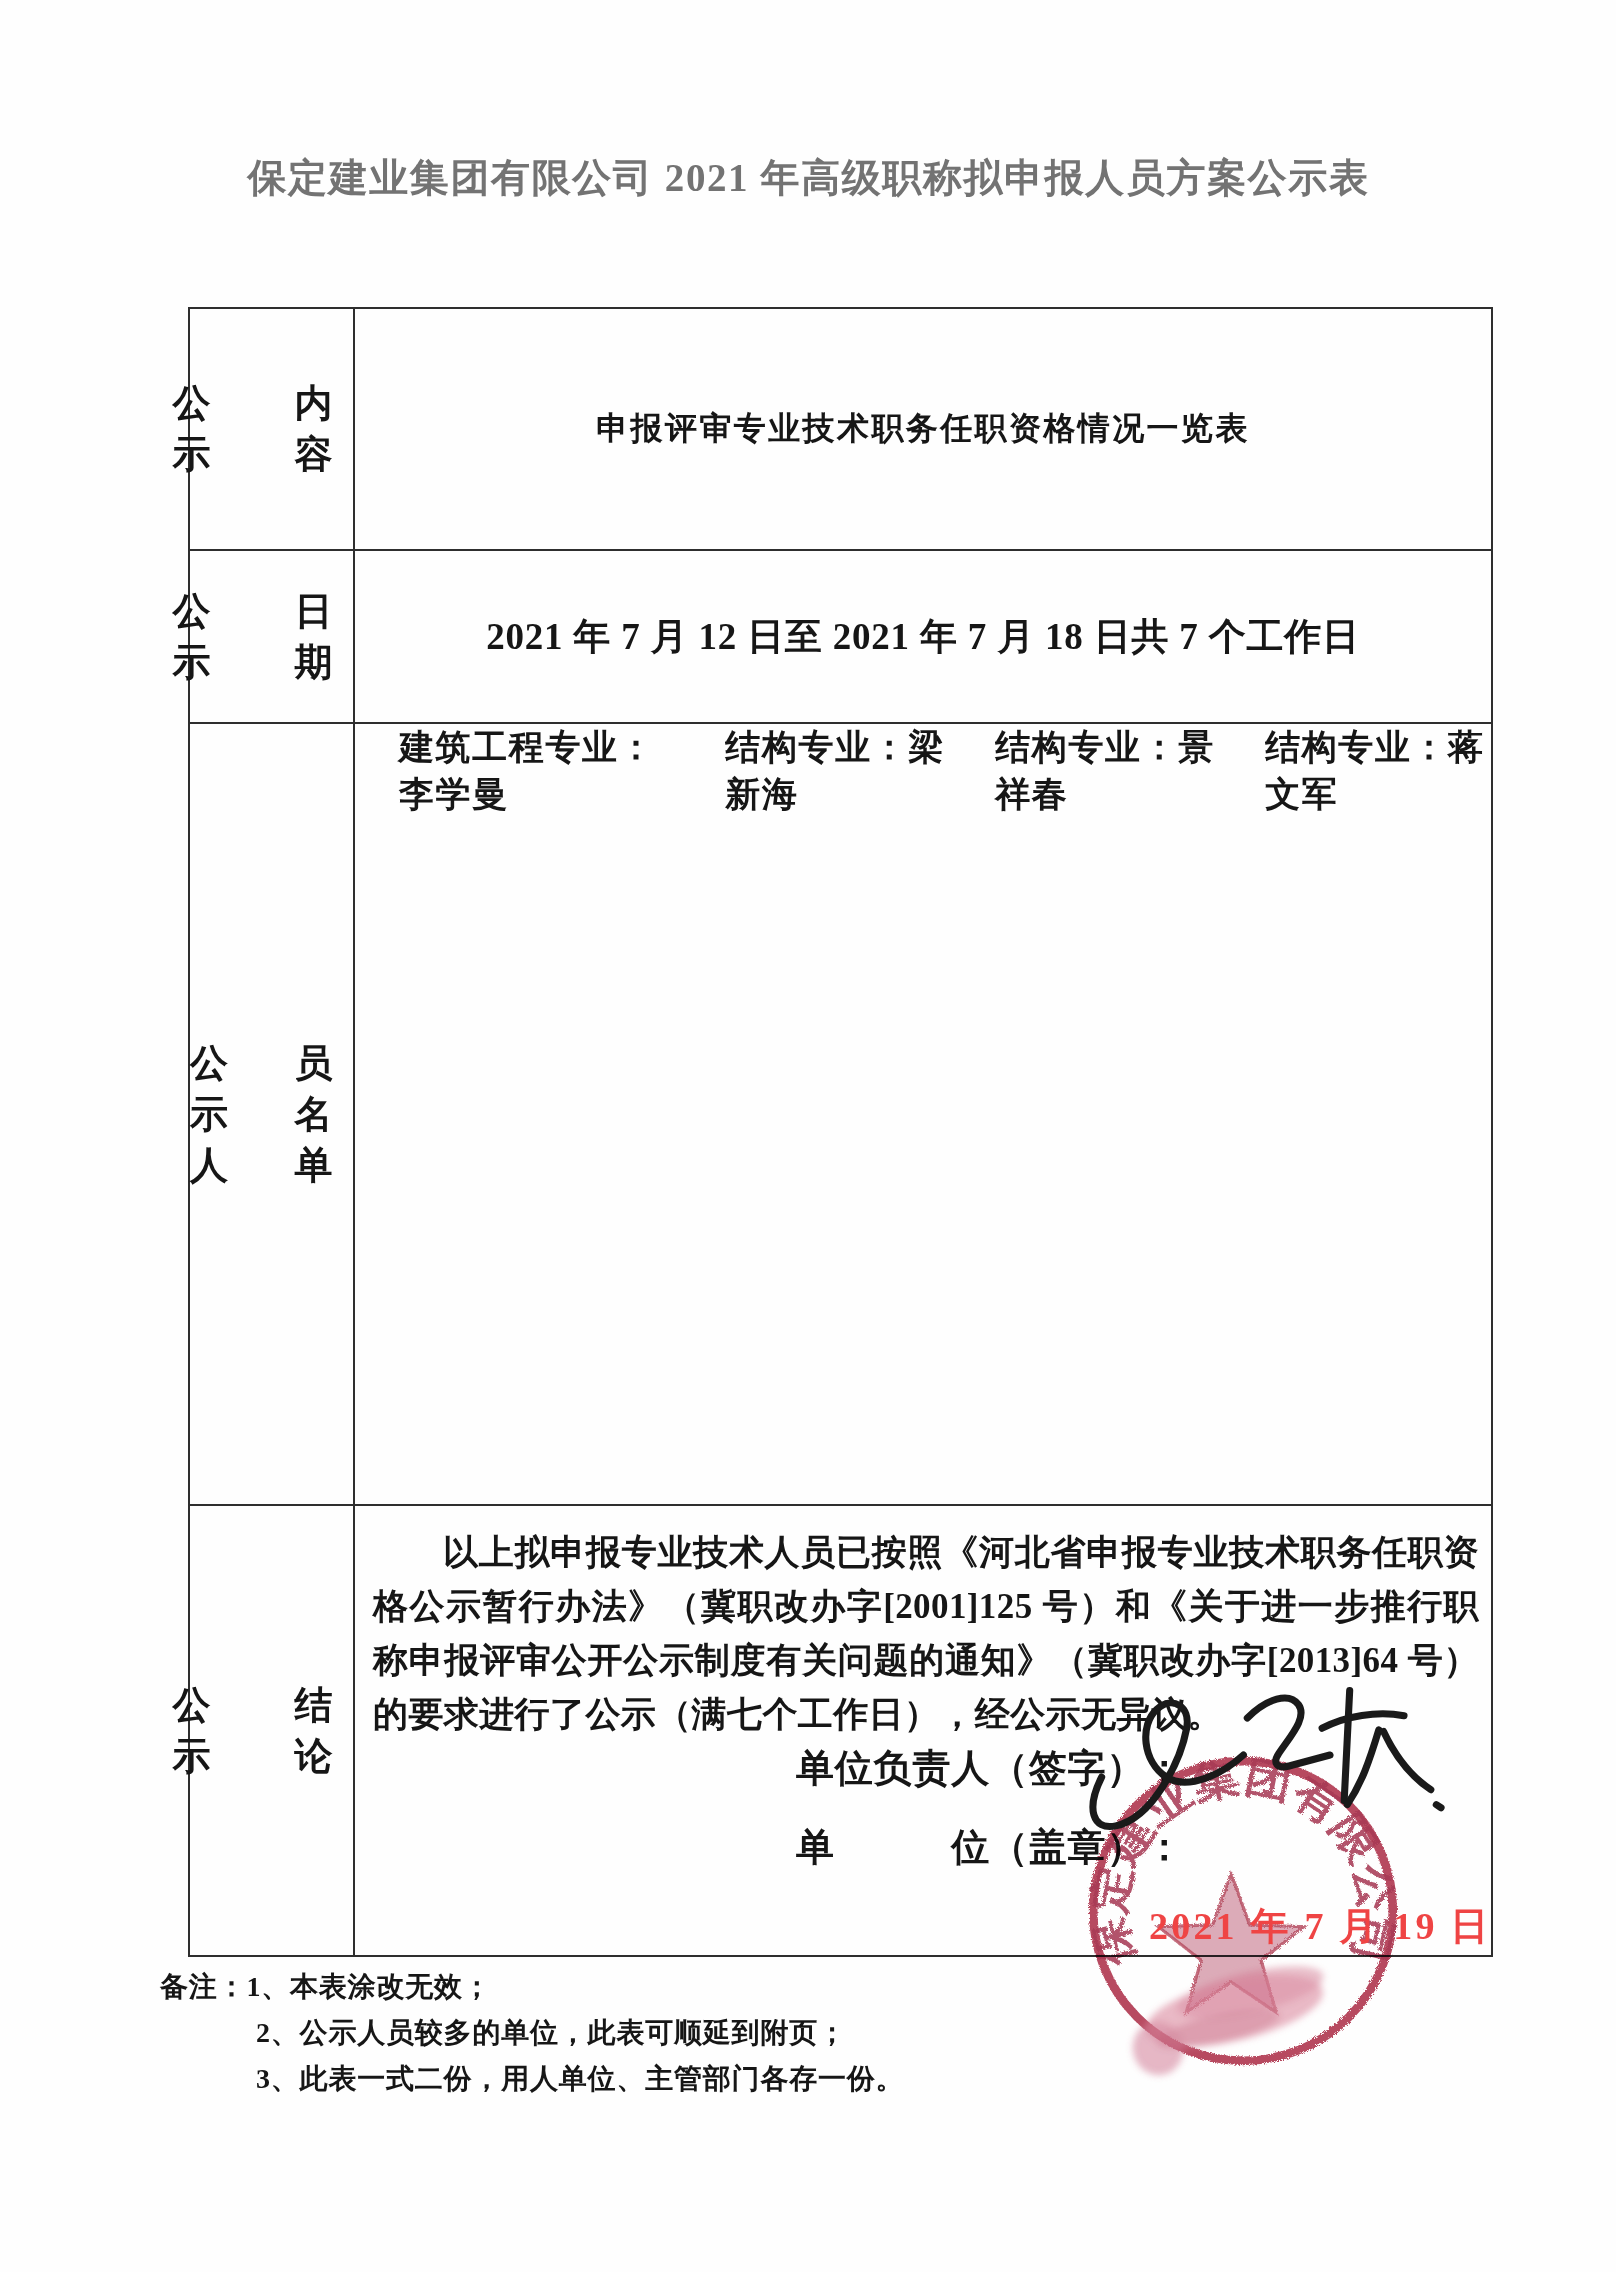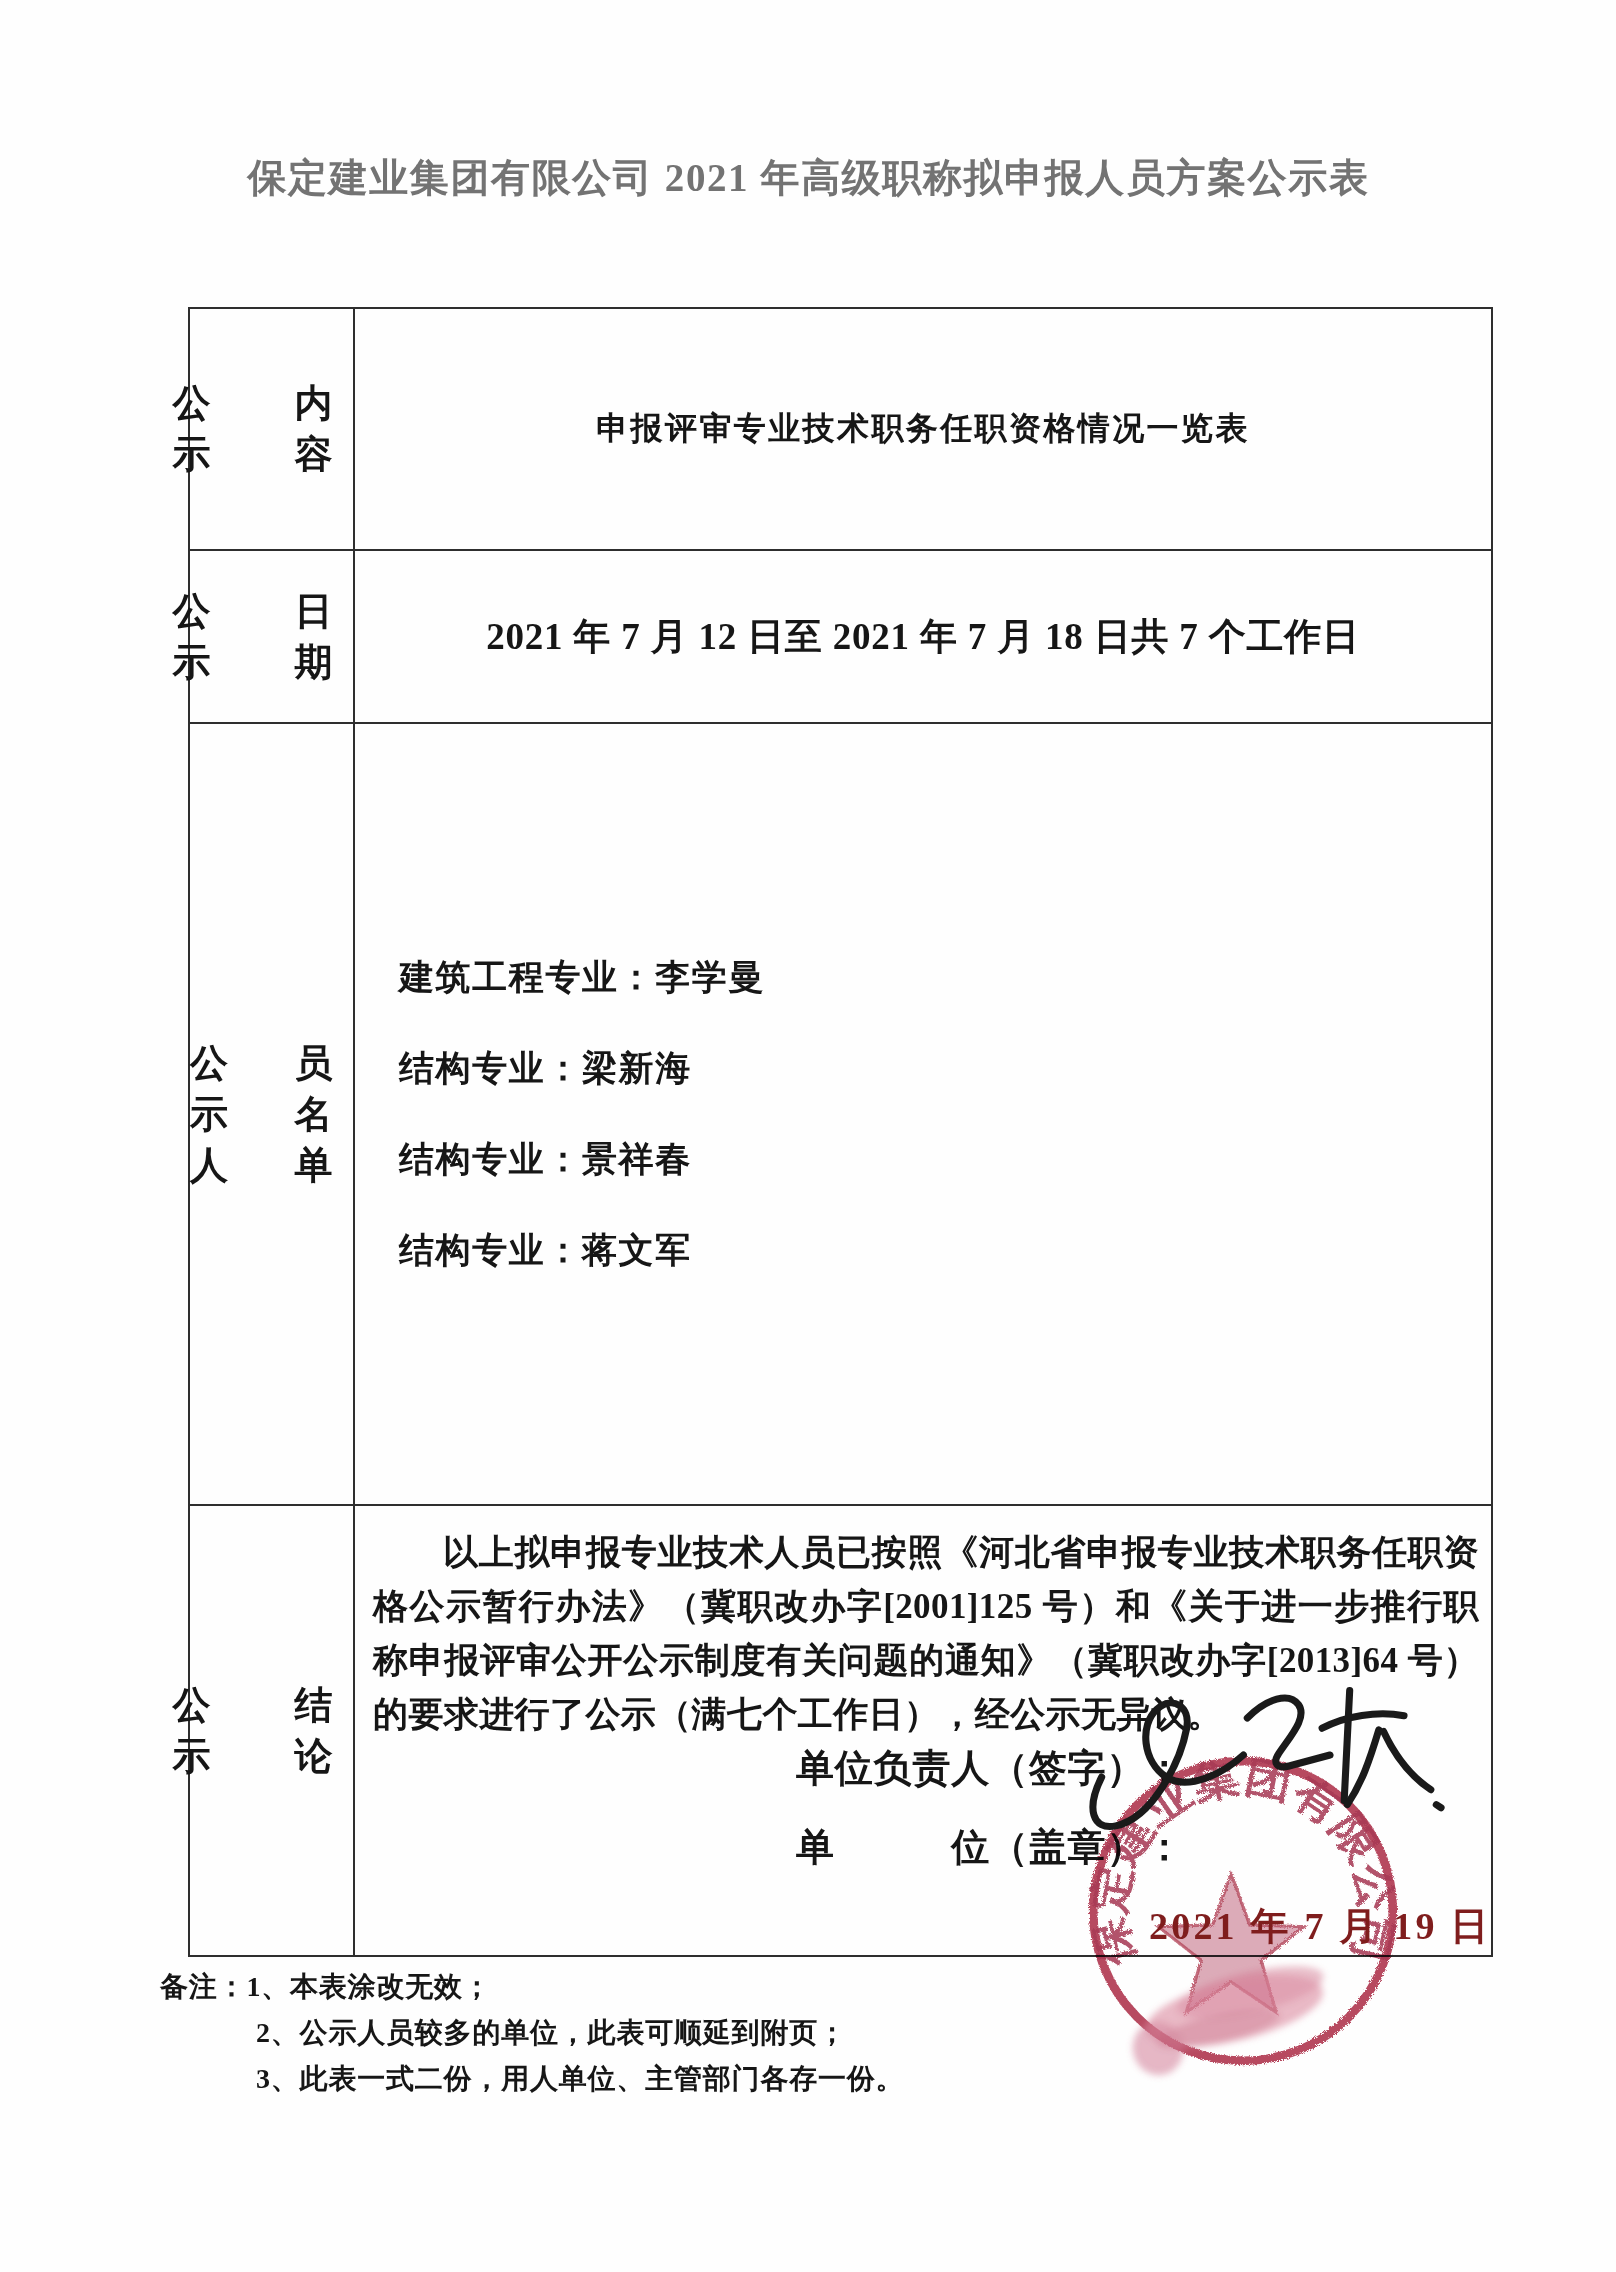--- a/index.html
+++ b/index.html
@@ -27,40 +27,40 @@
   }
   .vcell{border-bottom:2.4px solid #2e2e2e;position:relative;}
   .row-last{border-bottom:none;}
   .cell-center{
     display:flex;align-items:center;justify-content:center;
     font-weight:700;text-align:center;
   }
   .v1{font-size:32px;letter-spacing:2.4px;}
   .v2{font-size:37px;letter-spacing:0.8px;}
   .name-list{
-    display:flex;flex-direction:column;justify-content:center;
+    display:flex;flex-direction:row;justify-content:center;
     height:100%;padding-left:44px;gap:44px;box-sizing:border-box;
     font-size:35px;font-weight:700;letter-spacing:1.6px;
   }
   .conclusion-par{
     position:absolute;left:373px;top:1526px;width:1106px;z-index:2;
     font-size:35px;font-weight:700;line-height:54px;text-align:justify;
     text-indent:2em;letter-spacing:0.4px;
   }
   .signer-line{
     position:absolute;left:796px;top:1743px;z-index:2;
     font-size:38px;font-weight:700;letter-spacing:0.8px;
   }
   .seal-line{
     position:absolute;left:796px;top:1822px;z-index:2;
     font-size:38px;font-weight:700;letter-spacing:0.8px;
   }
   .sign-date{
     position:absolute;left:1149px;top:1901px;z-index:7;
-    font-size:38px;font-weight:700;letter-spacing:3.2px;color:#7f1d1d;
+    font-size:38px;font-weight:700;letter-spacing:3.2px;color:#ef4444;
   }
   .stamp-svg{position:absolute;left:1034px;top:1702px;z-index:5;mix-blend-mode:multiply;}
   .signature-svg{position:absolute;left:1078px;top:1643px;z-index:6;}
   .notes{
     position:absolute;left:160px;top:1964px;width:1024px;z-index:2;
     font-size:28px;font-weight:700;line-height:46px;letter-spacing:0.8px;
   }
   .notes .cont{margin-left:96px;}
   .note-line1{display:flex;}
 </style>

